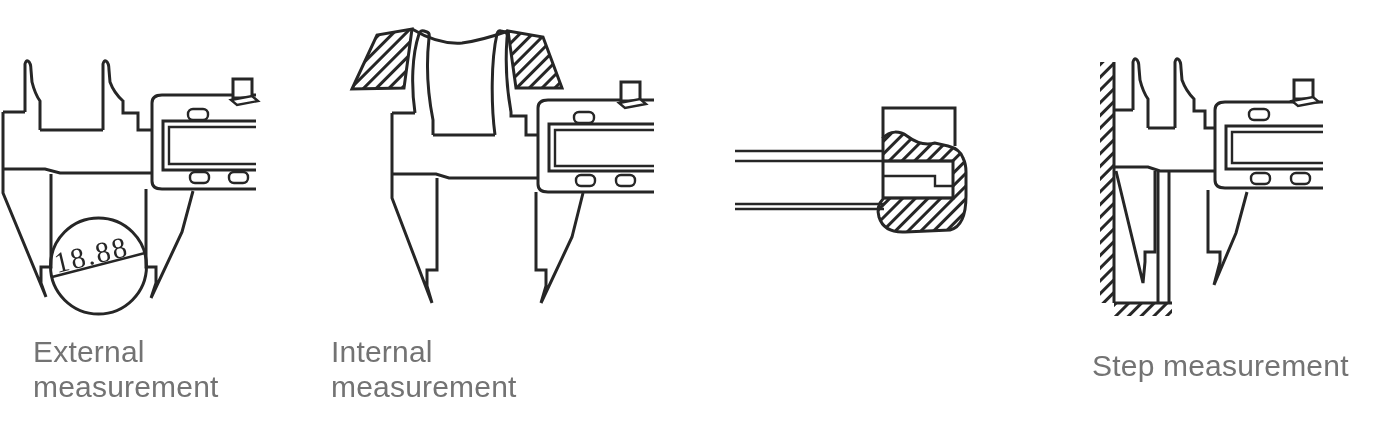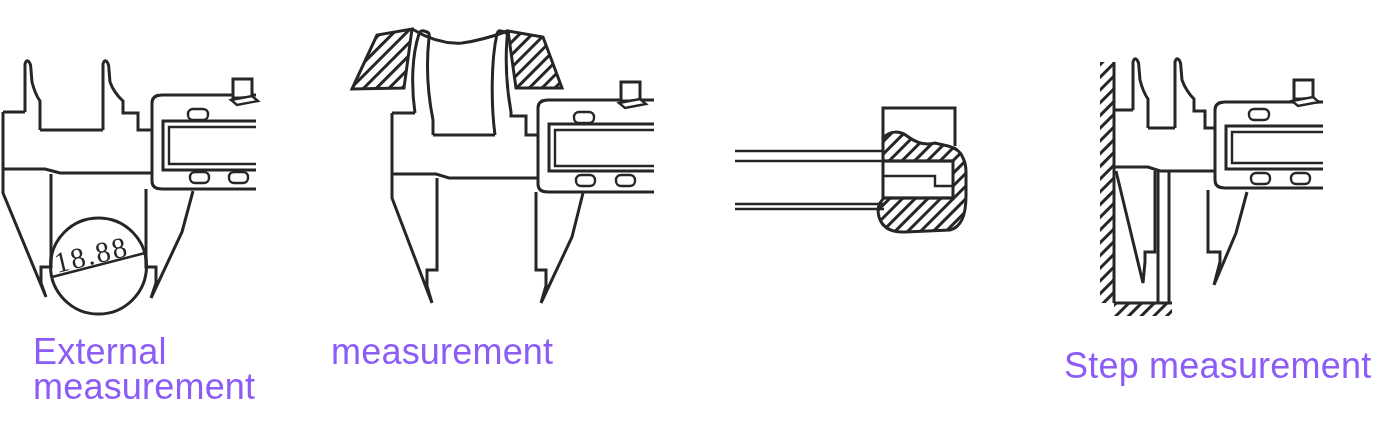--- a/index.html
+++ b/index.html
@@ -17,22 +17,22 @@
   #lineart .rail  { stroke-width:2.7; }
   #lineart .white { fill:var(--bg); }
   #lineart .nostroke { stroke:none; }
   #lineart .hatchfill { fill:url(#hatch); }
   #lineart text {
     stroke:none; fill:var(--line);
     font-family:"Liberation Serif", serif;
     font-size:29px; letter-spacing:2px;
   }
   .caption {
-    position:absolute; color:#8b5cf6;
-    font-size:36px; line-height:35px; letter-spacing:0.2px;
+    position:absolute; color:#737373;
+    font-size:30px; line-height:35px; letter-spacing:0.2px;
     white-space:nowrap;
   }
   .caption span { display:block; }
 </style>
 </head>
 <body>
 
 <div id="stage">
 
   <svg id="lineart" width="1375" height="446" viewBox="0 0 1375 446">
@@ -158,19 +158,20 @@
       <rect class="white" x="1294" y="80" width="19" height="19"></rect>
       <path class="white thin" d="M1292,101 L1313,97 L1319,102 L1298,106 Z"></path>
     </g>
   </svg>
 
   <div class="caption" style="left:33px; top:334px">
     <span>External</span>
     <span>measurement</span>
   </div>
   <div class="caption" style="left:331px; top:334px">
+    <span>Internal</span>
     <span>measurement</span>
   </div>
-  <div class="caption" style="left:1064px; top:348px">
+  <div class="caption" style="left:1092px; top:348px">
     <span>Step measurement</span>
   </div>
 
 </div>
 
 </body></html>

